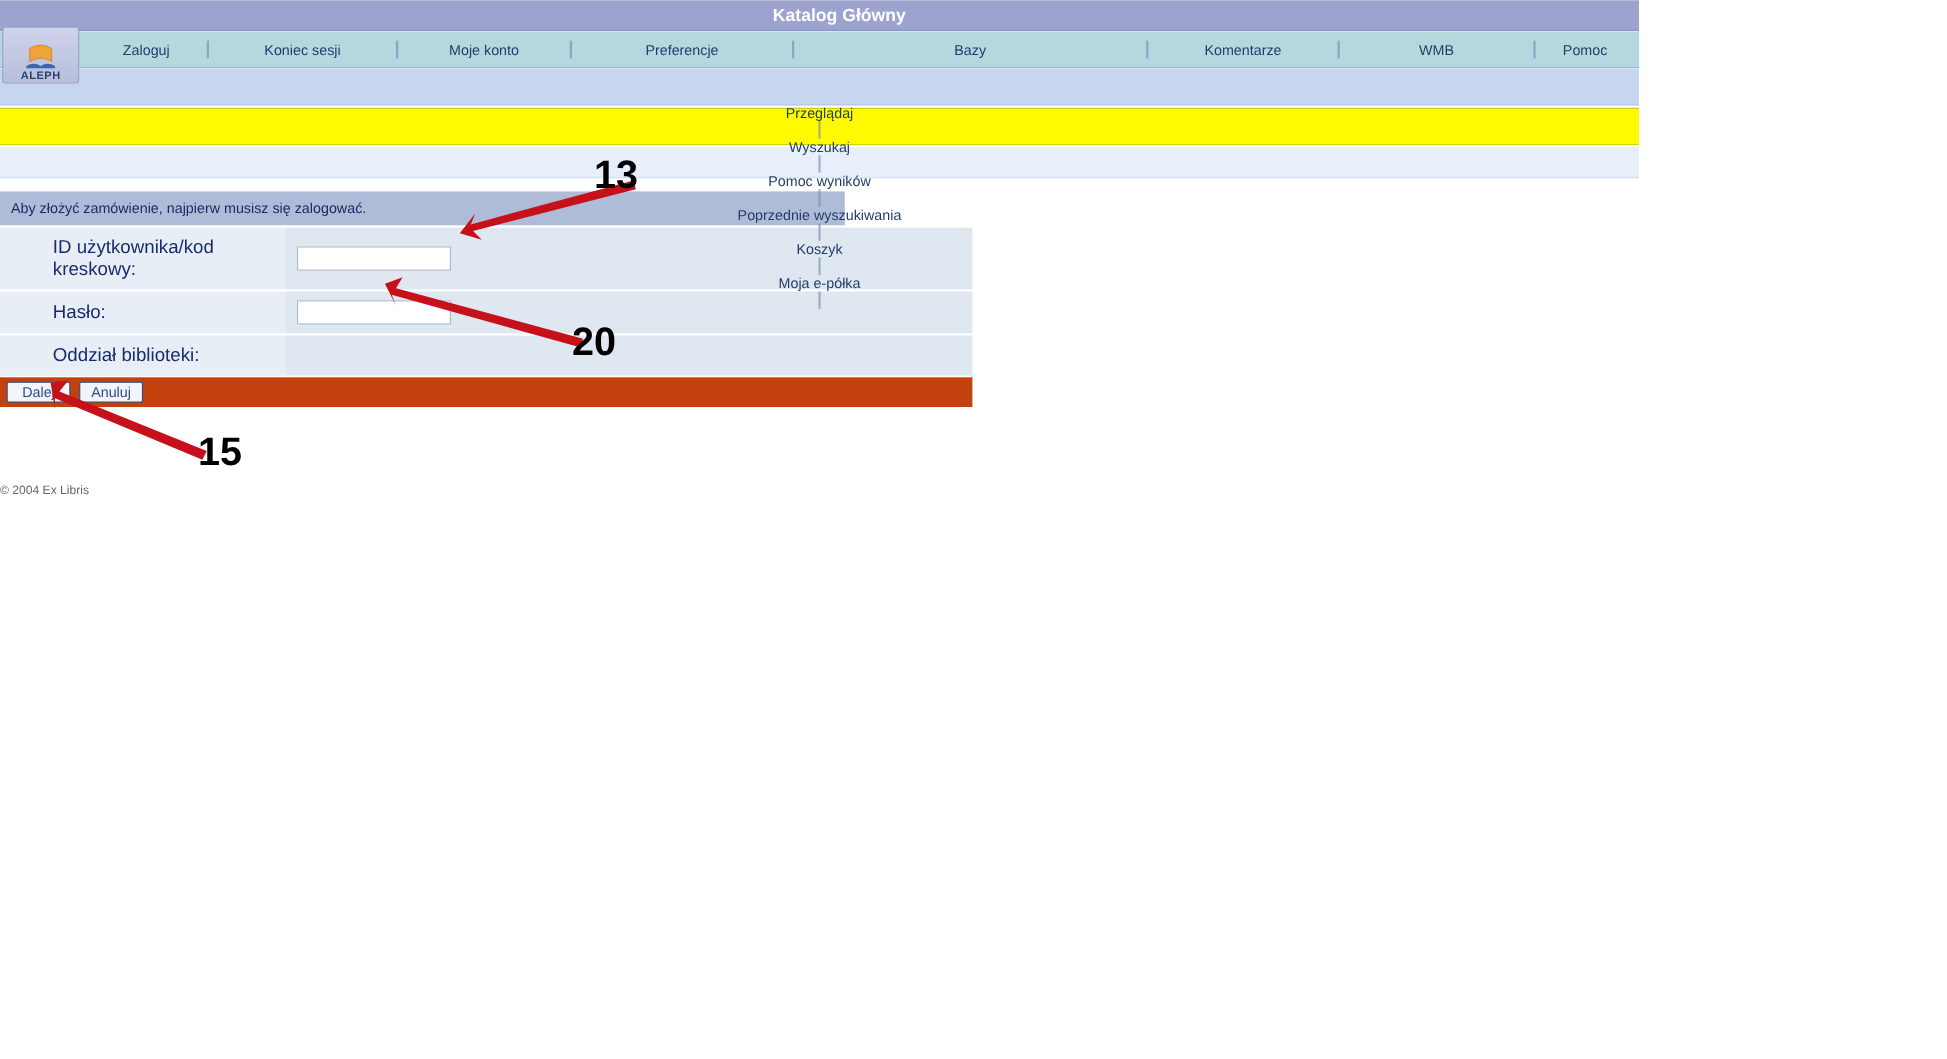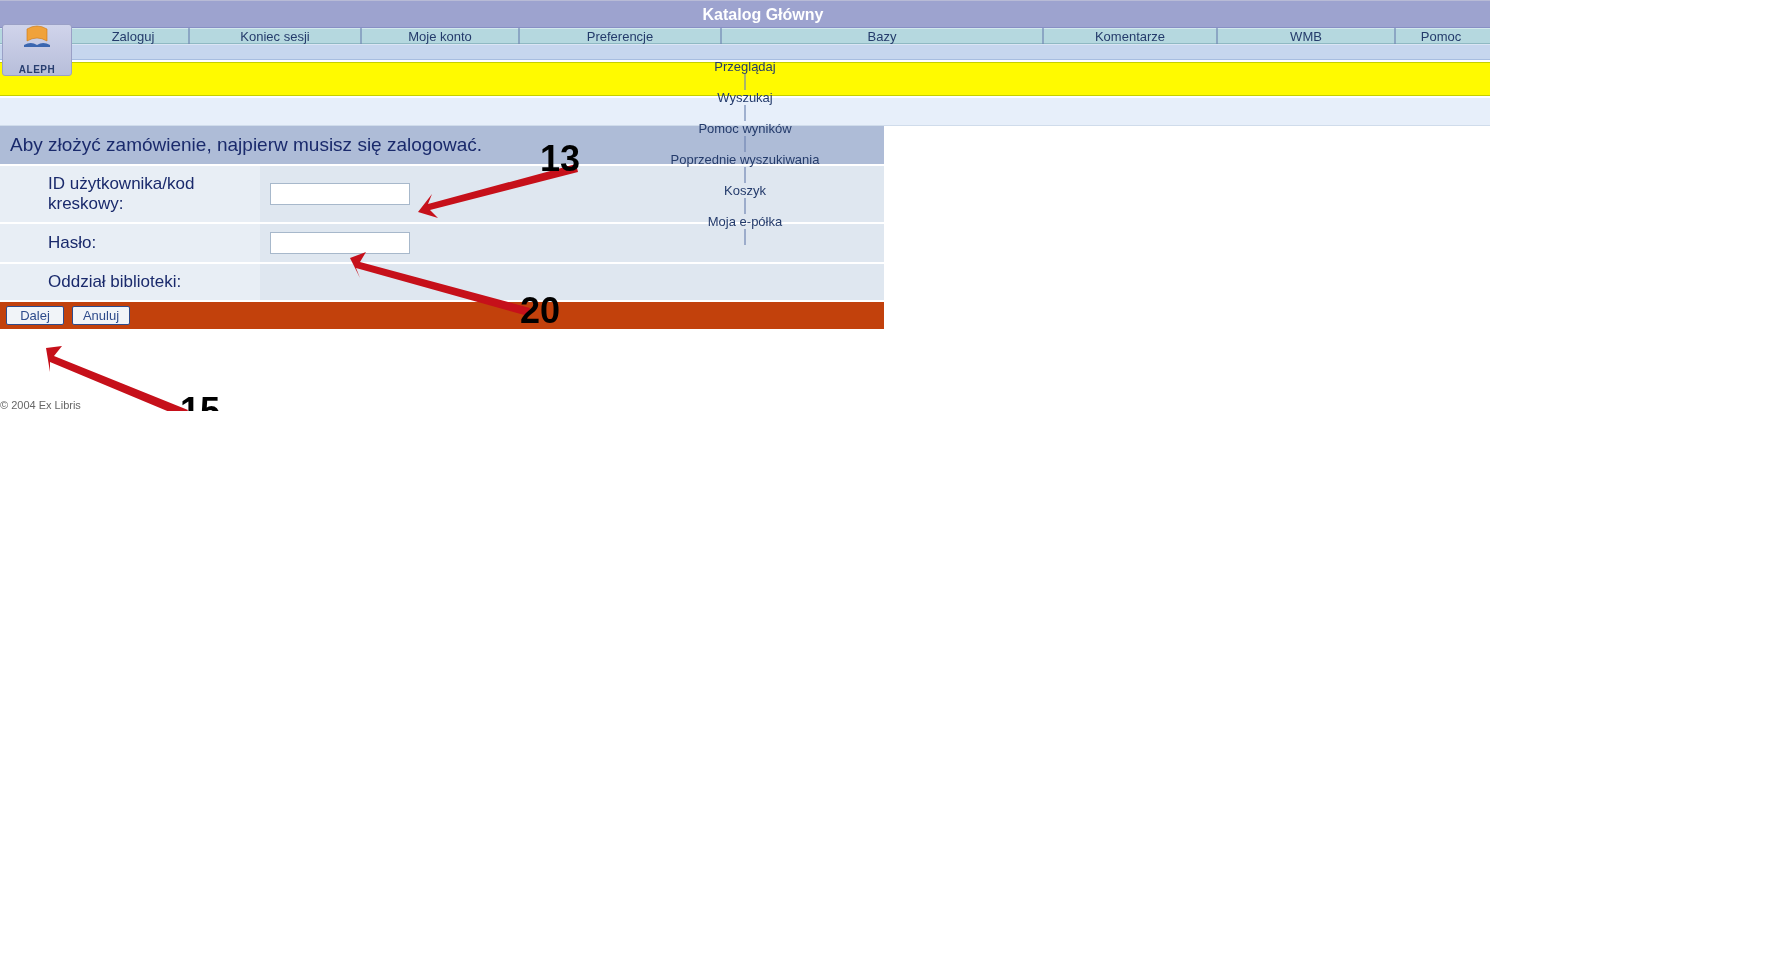--- a/index.html
+++ b/index.html
@@ -20,57 +20,57 @@
     font-weight: bold;
     font-size: 16px;
     line-height: 27px;
     margin-left: 0;
     position: relative;
     padding-left: 36px;
   }
   
   .nav-row1, .nav-row2 {
     width: 1490px;
-    height: 16px;
+    height: 34px;
     display: flex;
     align-items: center;
     font-size: 13px;
     color: #243b6b;
   }
   .nav-row1 { background: #b5d8df; border-top: 1px solid #d3e9ed; border-bottom: 1px solid #8fb9c3; }
   .nav-row2 { background: #c6d6ee; border-top: 1px solid #dbe5f4; border-bottom: 1px solid #a7bde0; flex-direction: column; }
 
   .logo-box {
     width: 70px; height: 52px;
     position: absolute;
     left: 2px; top: 24px;
     z-index: 2;
     border: 1px solid #9aa0c6;
     border-radius: 3px;
     background: linear-gradient(#d0d4eb,#b7beda);
-    display: flex; flex-direction: column; align-items: center; justify-content: space-between;
+    display: flex; flex-direction: column; align-items: center; justify-content: flex-end;
   }
   .logo-box svg { display:block; }
   .logo-text { font-size: 10px; font-weight: bold; color:#283e70; letter-spacing:0.5px; }
 
   .nav-spacer { width: 78px; height: 100%; flex: 0 0 auto; }
   .nav-item { flex: 0 0 auto; text-align: center; cursor: pointer; padding: 0 6px; }
   .nav-sep { width: 2px; height: 16px; background:#6f86b2; opacity:.6; flex:0 0 auto; }
 
   
   .yellow-band { width: 1490px; height: 34px; background: #fffa00; border-top:1px solid #c6cf00; border-bottom:1px solid #c6cf00; }
   .gap-band { width: 1490px; height: 28px; background:#e7effa; border-bottom:1px solid #d0dceb; }
   .sep-white { width: 1490px; height: 2px; background:#fff; }
 
   
   .info-banner {
-    width: 884px; margin-top: 0;
+    width: 768px; margin-top: 12px;
     background:#aebcd7;
     color:#1a2a6c;
-    font-size: 19px;
+    font-size: 13px;
     padding: 8px 10px;
     font-weight: normal;
   }
   .form-table { width: 884px; border-collapse: collapse; }
   .form-table td { background:#e8eef5; border-top:2px solid #fff; padding: 8px 10px; color:#1a2a6c; font-size:17px; }
   .form-table td.labelc { width: 260px; padding-left: 48px; }
   .form-table td.inputc { width: 624px; background:#dfe7f0; }
   .text-input {
     width: 140px; height: 22px; background:#fff; border:1px solid #a7b8cb;
     padding: 0 3px; font-size:13px;

